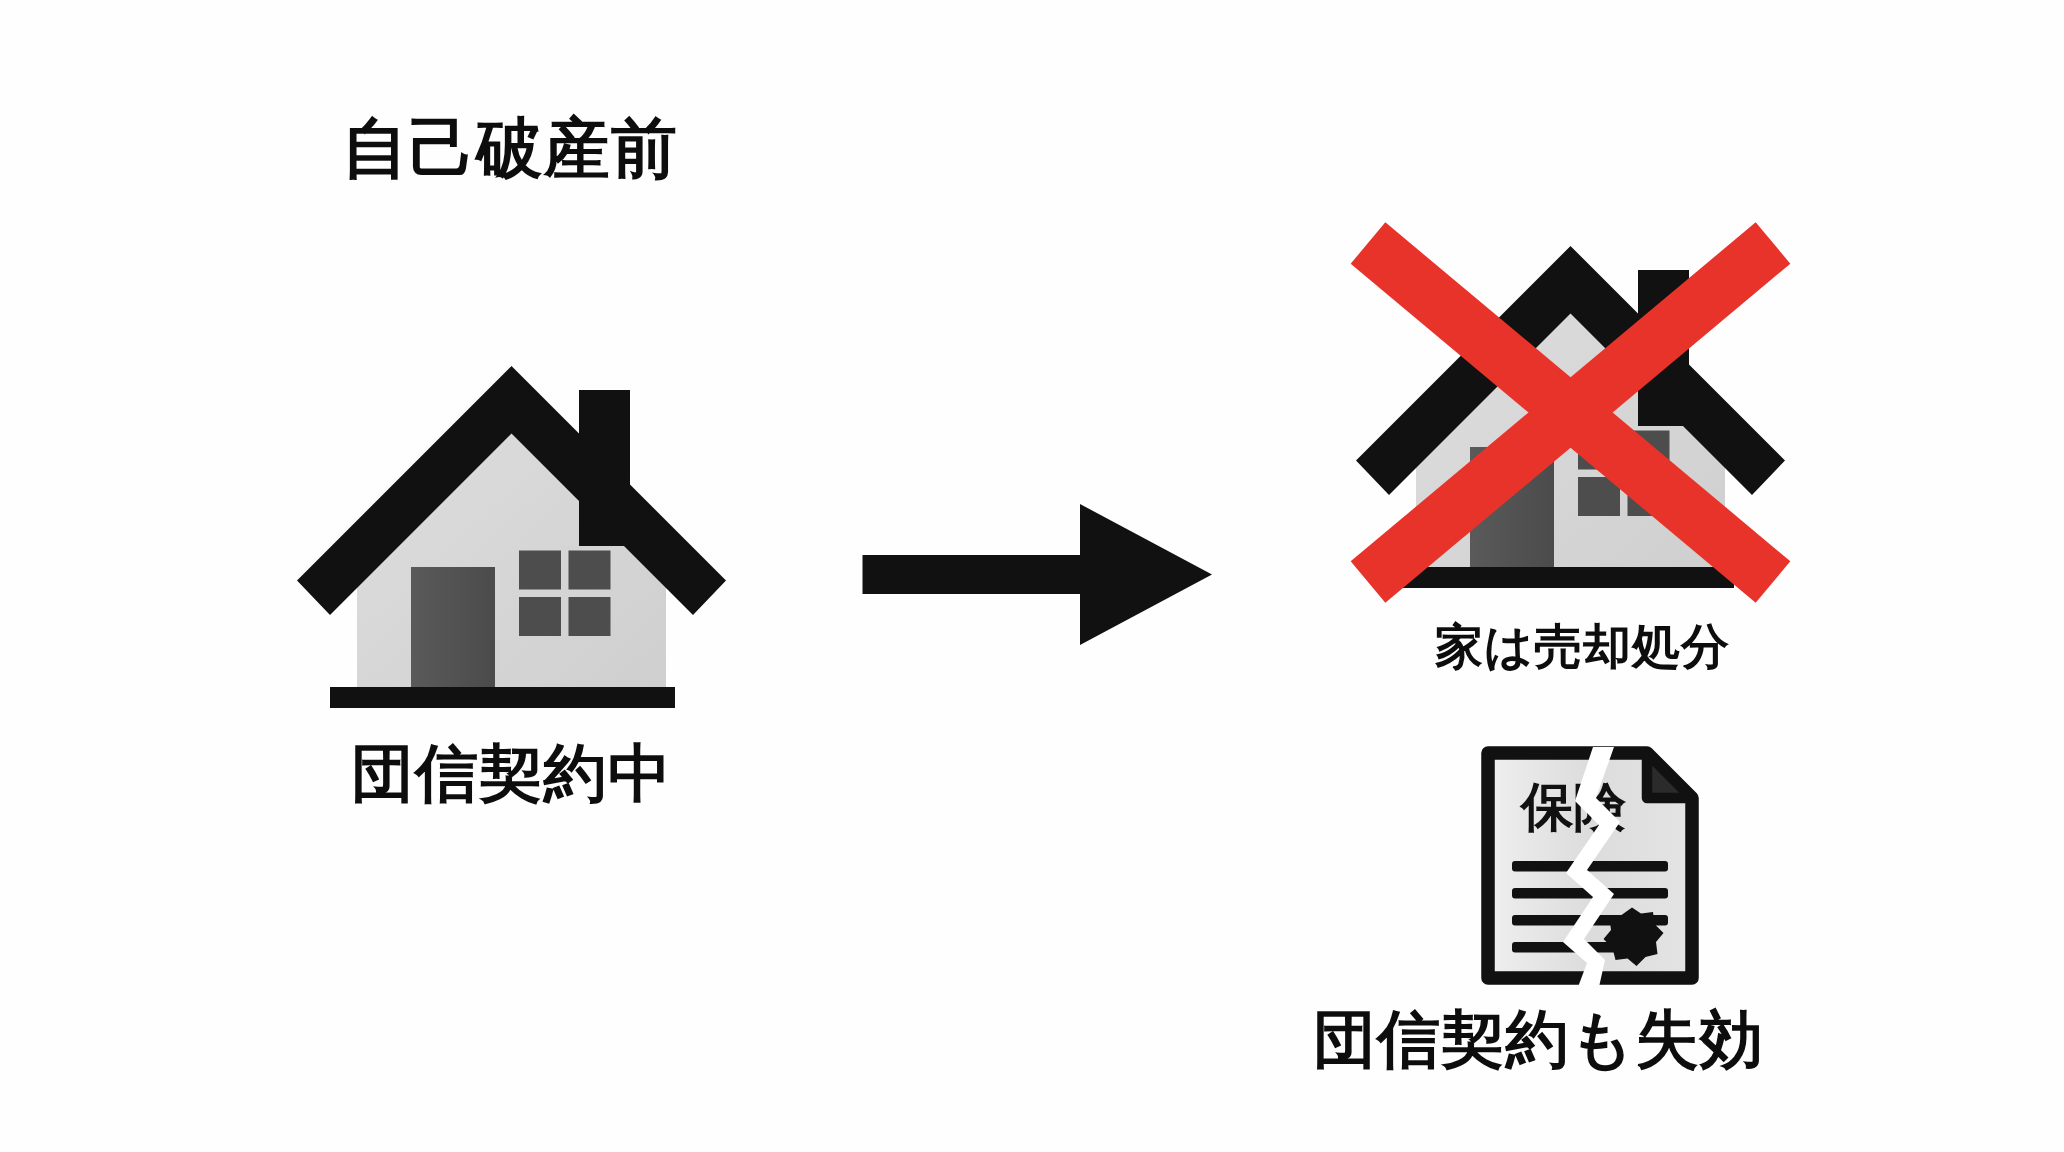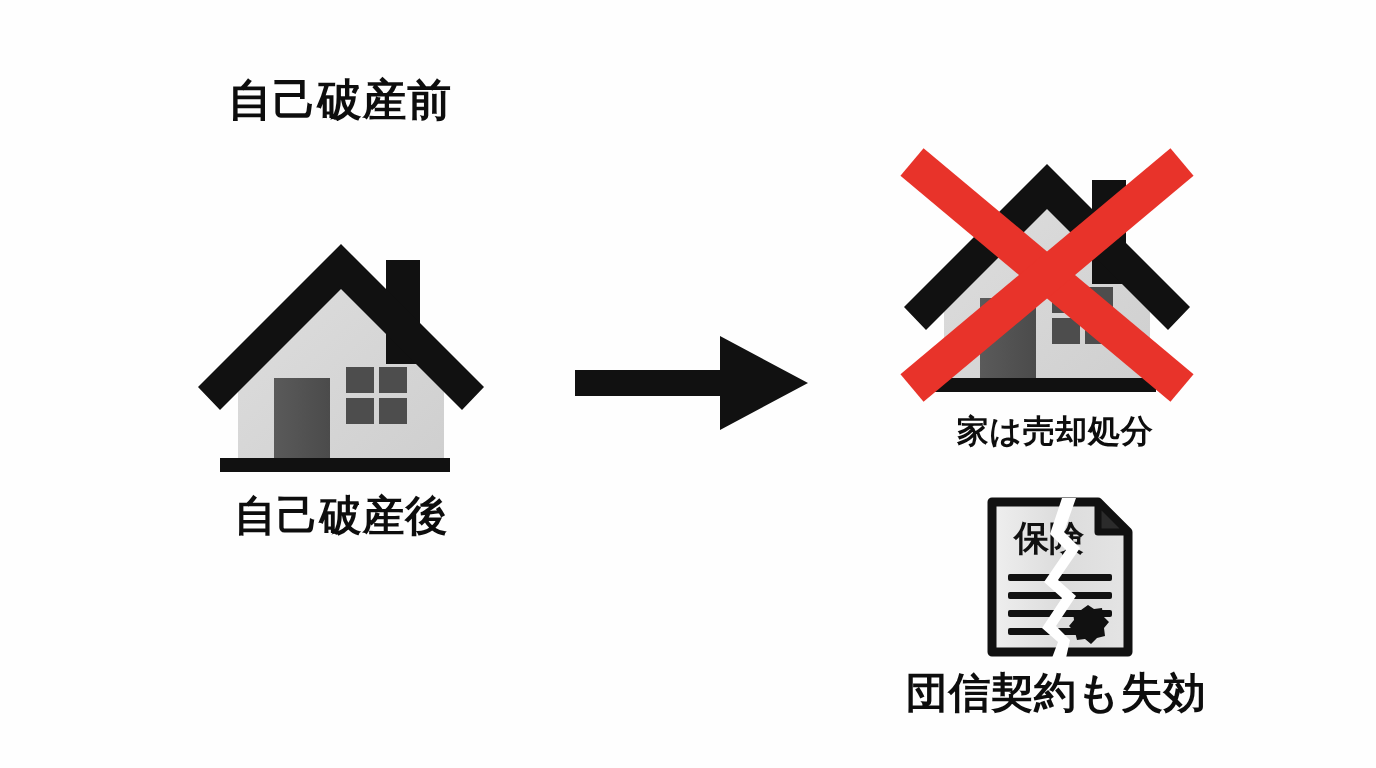--- a/index.html
+++ b/index.html
@@ -55,23 +55,24 @@
     left: 196px; top: 495px;
     width: 290px;
     font-size: 42px;
   }
   #house-after-caption {
     left: 900px; top: 415px;
     width: 310px;
     font-size: 32px;
   }
   #doc-caption {
-    left: 888px; top: 672px;
+    left: 840px; top: 672px;
     width: 336px;
     font-size: 42px;
+    text-align: right;
   }
 
   
   .icon-house-before {
     position: absolute;
     left: 196px; top: 232px;
     width: 290px; height: 248px;
   }
   .icon-house-after {
     position: absolute;
@@ -129,21 +130,21 @@
         <rect x="150" y="135" width="28" height="26" fill="#4d4d4d"></rect>
         <rect x="183" y="135" width="28" height="26" fill="#4d4d4d"></rect>
         <rect x="150" y="166" width="28" height="26" fill="#4d4d4d"></rect>
         <rect x="183" y="166" width="28" height="26" fill="#4d4d4d"></rect>
       </g>
 
       <rect x="24" y="226" width="230" height="14" fill="#111111"></rect>
     </svg>
   </div>
 
-  <div class="label" id="house-before-caption">自己破産後</div>
+  <div class="label" id="house-before-caption">団信契約中</div>
 
 
   <div class="icon-arrow">
     <svg viewBox="0 0 260 110" width="260" height="110" aria-hidden="true">
       <path d="M15 42 L160 42 L160 8 L248 55 L160 102 L160 68 L15 68 Z" fill="#111111"></path>
     </svg>
   </div>
 
   <div class="icon-house-after">
     <svg viewBox="0 0 290 248" width="290" height="248" aria-hidden="true">

